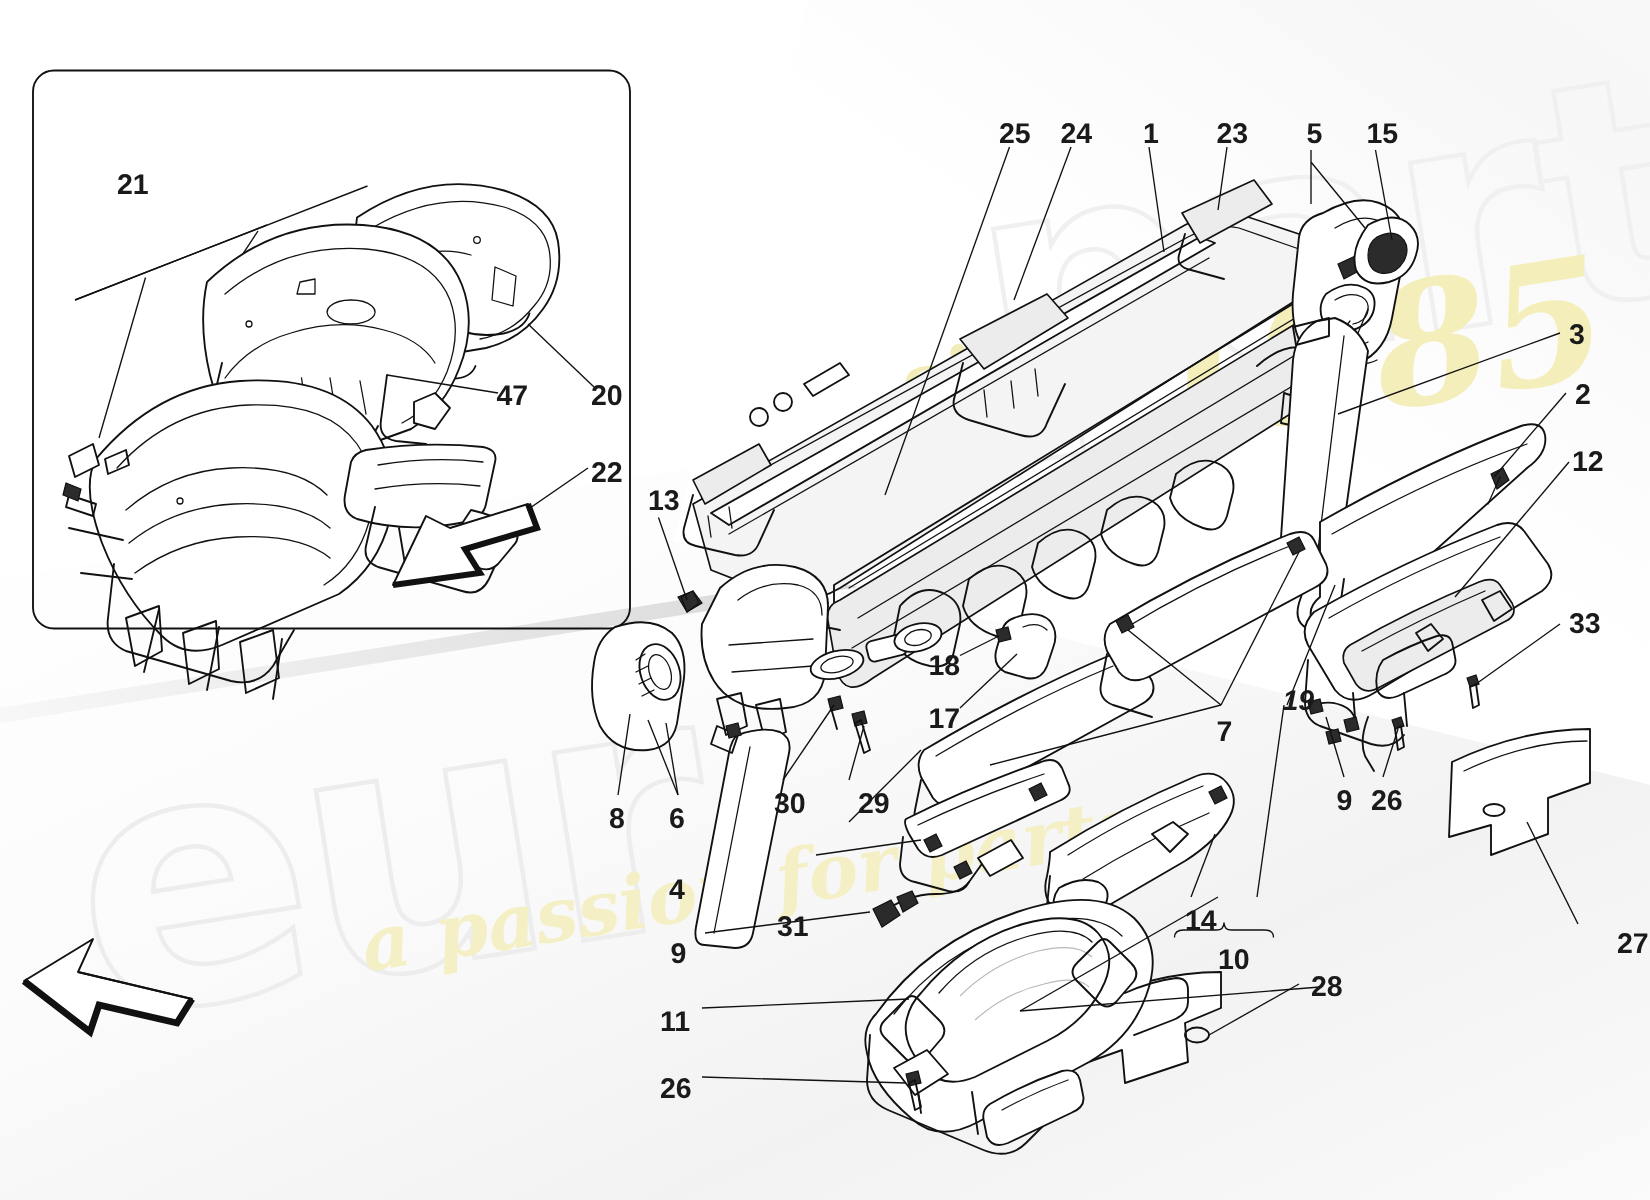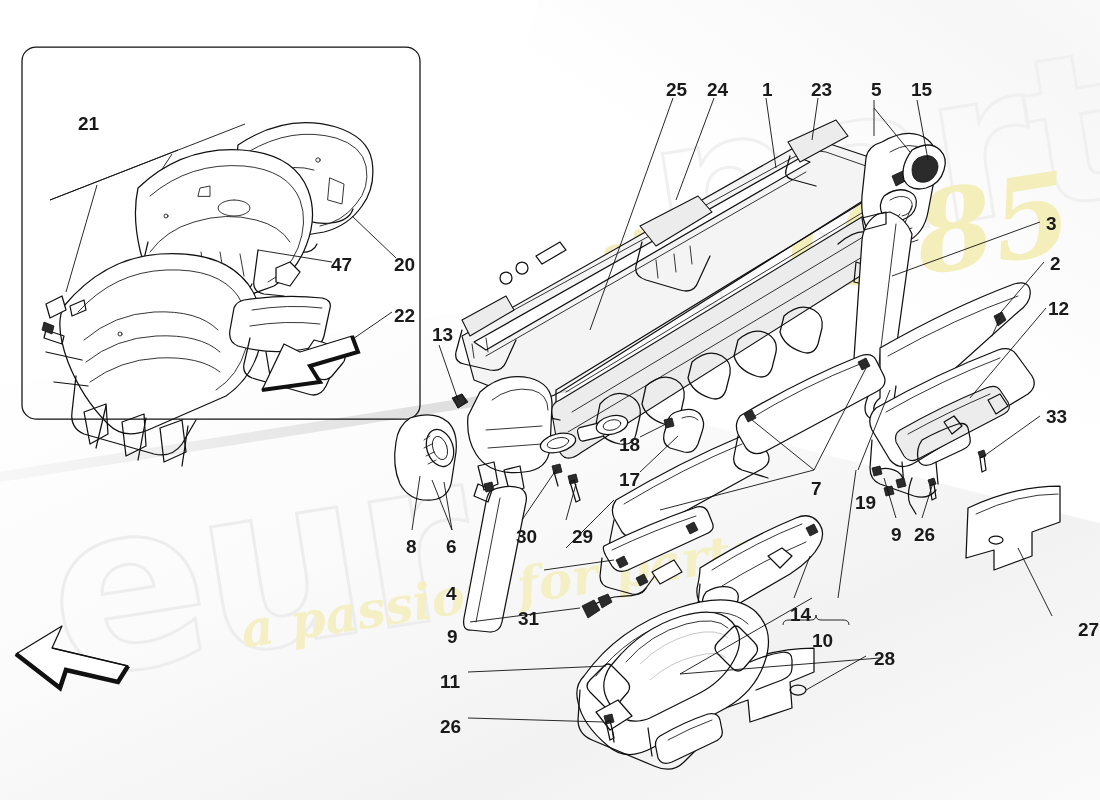--- a/index.html
+++ b/index.html
@@ -469,21 +469,21 @@
       <div class="lbl" style="left: 406px; top: 537px;">8</div>
       <div class="lbl" style="left: 446px; top: 537px;">6</div>
       <div class="lbl" style="left: 516px; top: 527px;">30</div>
       <div class="lbl" style="left: 572px; top: 527px;">29</div>
       <div class="lbl" style="left: 446px; top: 584px;">4</div>
       <div class="lbl" style="left: 518px; top: 570px; margin-top: 39px;">31</div>
       <div class="lbl" style="left: 447px; top: 627px;">9</div>
       <div class="lbl" style="left: 440px; top: 672px;">11</div>
       <div class="lbl" style="left: 440px; top: 717px;">26</div>
       <div class="lbl" style="left: 811px; top: 479px;">7</div>
-      <div class="lbl" style="left: 855px; top: 493px;">19</div>
+      <div class="lbl" style="left: 855px; top: 458px; font-style: italic;">19</div>
       <div class="lbl" style="left: 891px; top: 525px;">9</div>
       <div class="lbl" style="left: 914px; top: 525px;">26</div>
       <div class="lbl" style="left: 790px; top: 605px;">14</div>
       <div class="lbl" style="left: 812px; top: 631px;">10</div>
       <div class="lbl" style="left: 874px; top: 649px;">28</div>
     </div>
 
 </div>
 
 </body></html>

